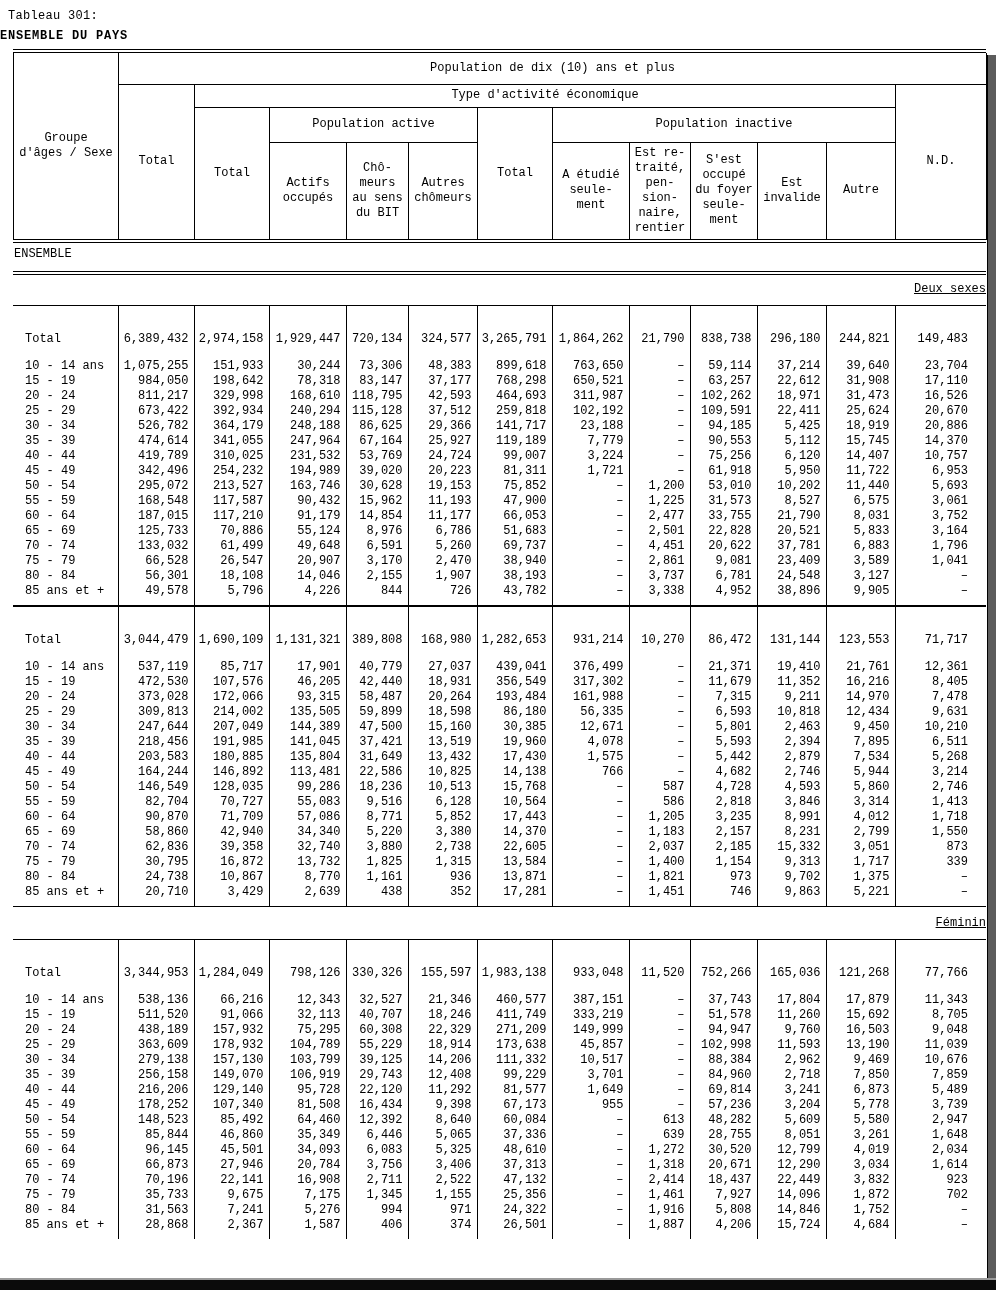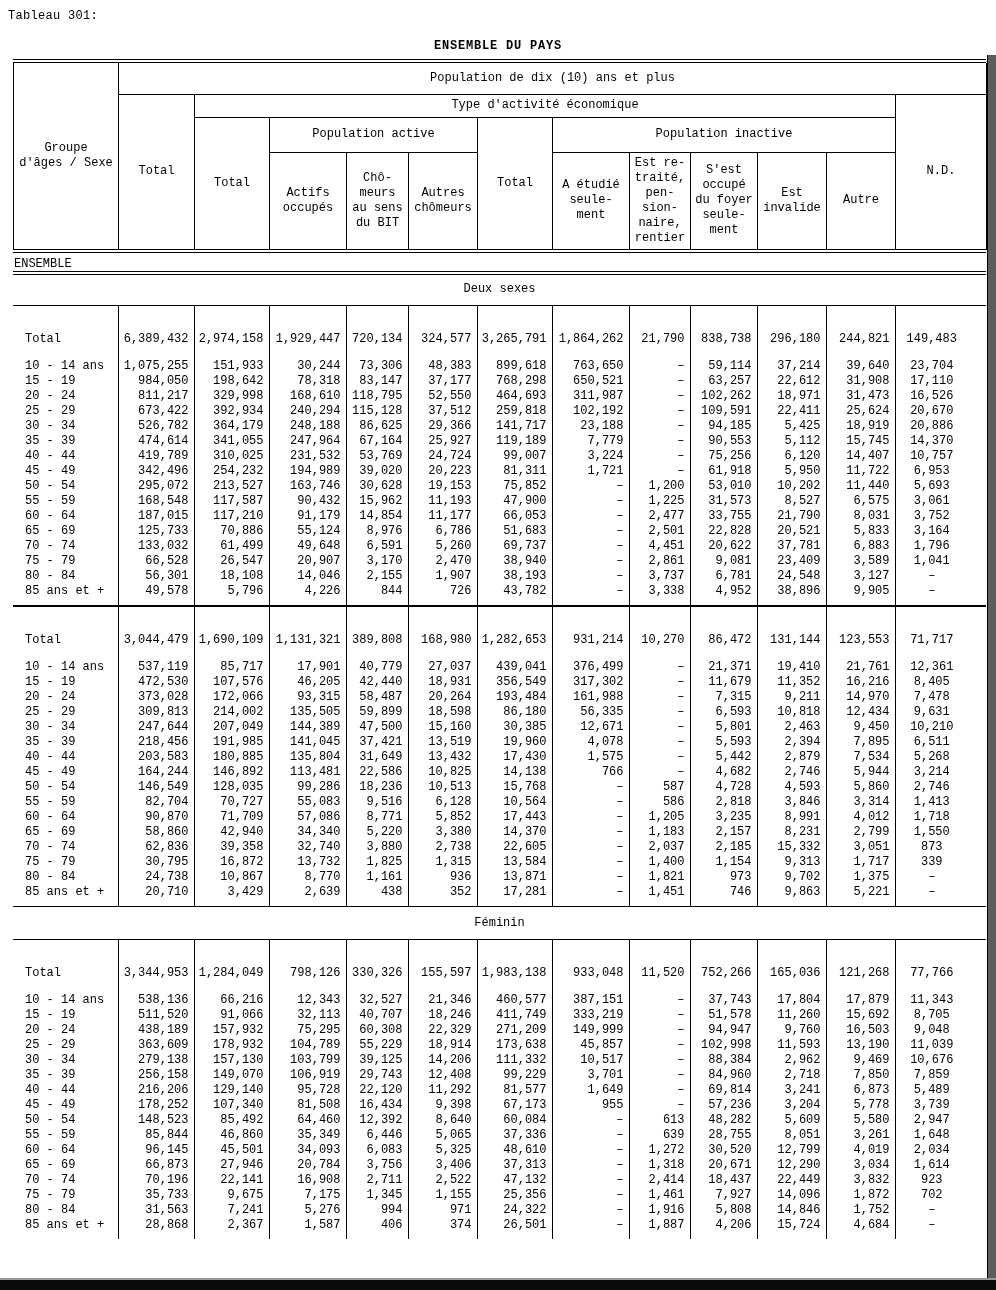--- a/index.html
+++ b/index.html
@@ -2,49 +2,49 @@
 <html><head>
 <meta charset="utf-8">
 <style>
   html,body{margin:0;padding:0;background:#fff;}
   .page{position:relative;width:996px;height:1290px;background:#ffffff;color:#000;
         font-family:"Liberation Mono","DejaVu Sans Mono",monospace;font-size:12px;overflow:hidden;}
   
   .title{display:flex;margin:8px 0 0 8px;line-height:17px;letter-spacing:0.3px;}
   .title .lbl{white-space:nowrap;}
   .title .txt{white-space:pre-line;}
-  .country{text-align:center;font-weight:bold;margin-top:13px;letter-spacing:0.8px;line-height:16px;}
+  .country{text-align:left;font-weight:bold;margin-top:3px;letter-spacing:0.8px;line-height:16px;}
   
   .tw{margin-left:13px;width:973px;}
   .dline-top{border-top:4px double #000;margin-top:5px;}
   .dline-sub{border-top:1px solid #000;margin-top:2px;}
   .dline-mid{border-top:4px double #000;}
-  .ensemble{margin:4px 0 0 1px;line-height:14px;font-family:Liberation Mono, monospace;}
+  .ensemble{margin:4px 0 10px 1px;line-height:14px;font-family:Liberation Mono, monospace;}
   
   table.header{border-collapse:collapse;table-layout:fixed;width:973px;}
   table.header td{border:1px solid #000;text-align:center;vertical-align:middle;
                   white-space:pre-line;line-height:15px;padding:0;}
   table.header tr.hr1 td{border-top:0;margin-top:36px;}
   .hr1{height:31px;} .hr2{height:23px;} .hr3{height:35px;} .hr4{height:97px;}
   td.h-groupe{text-align:left;vertical-align:top;padding:16px 0 0 7px;border-top:0 !important;}
   td.v-top4{vertical-align:top;padding-top:4px;}
   td.v-top10{vertical-align:top;padding-top:10px;}
   td.leaf{vertical-align:top;padding-top:3px;}
   
-  .section-head{text-align:center;line-height:15px;}
+  .section-head{text-align:right;line-height:15px;text-decoration:underline;}
   .sh-1{padding:7px 0 8px;}
   .sh-2{padding:9px 0 14px;}
   .sh-3{padding:9px 0 8px;}
   table.sec{border-collapse:collapse;table-layout:fixed;width:973px;border-top:1px solid #000;}
   table.sec.bb{border-bottom:1px solid #000;}
   table.sec td{height:15px;line-height:15px;padding:0 5px 0 0;text-align:right;
                white-space:nowrap;overflow:hidden;}
   table.sec td + td{border-left:1px solid #000;}
   table.sec td.lbl{text-align:left;padding-left:12px;}
-  table.sec td:last-child{padding-right:18px;text-align:center;}
+  table.sec td:last-child{padding-right:18px;}
   table.sec tr.total-row td{padding-top:26px;}
   table.sec tr.sp td{height:12px;}
   table.sec tr:last-child td{padding-bottom:6px;}
   
   .right-bar{position:absolute;left:987px;top:55px;width:9px;height:1235px;
              background:#5c5c5c;border-left:1px solid #000;}
   .bottom-bar{position:absolute;left:0;top:1278px;width:996px;height:12px;
               background:#0b0b0b;border-top:2px solid #999;}
 </style>
 </head>
@@ -205,21 +205,21 @@
             <td>22,612</td>
             <td>31,908</td>
             <td>17,110</td>
           </tr>
           <tr>
             <td class="lbl">20 - 24</td>
             <td>811,217</td>
             <td>329,998</td>
             <td>168,610</td>
             <td>118,795</td>
-            <td>52,550</td>
+            <td>42,593</td>
             <td>464,693</td>
             <td>311,987</td>
             <td>–</td>
             <td>102,262</td>
             <td>18,971</td>
             <td>31,473</td>
             <td>16,526</td>
           </tr>
           <tr>
             <td class="lbl">25 - 29</td>

